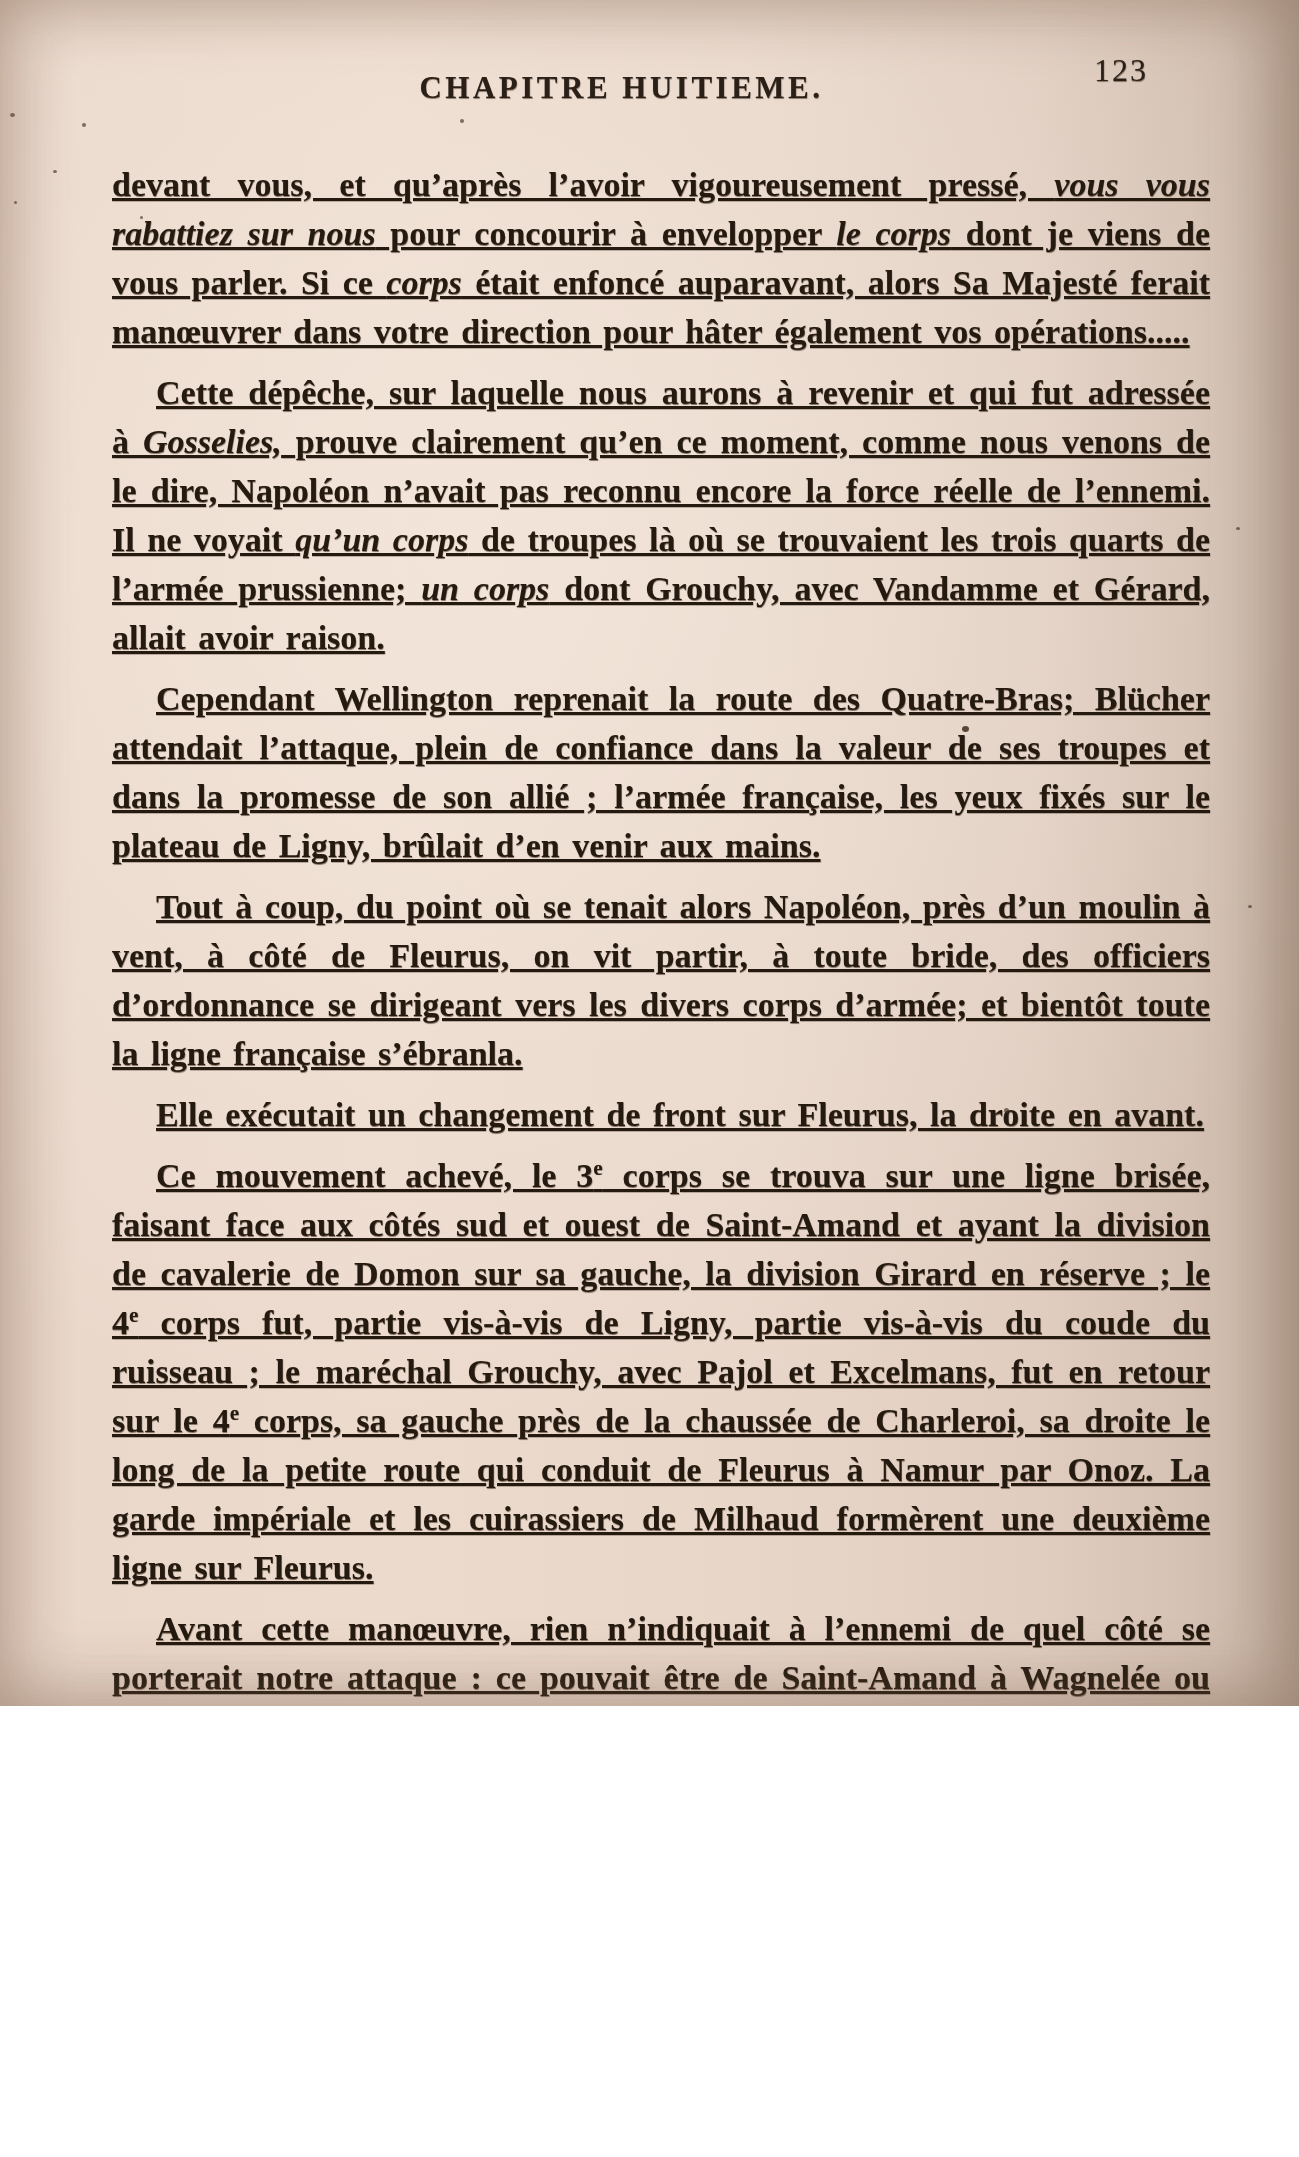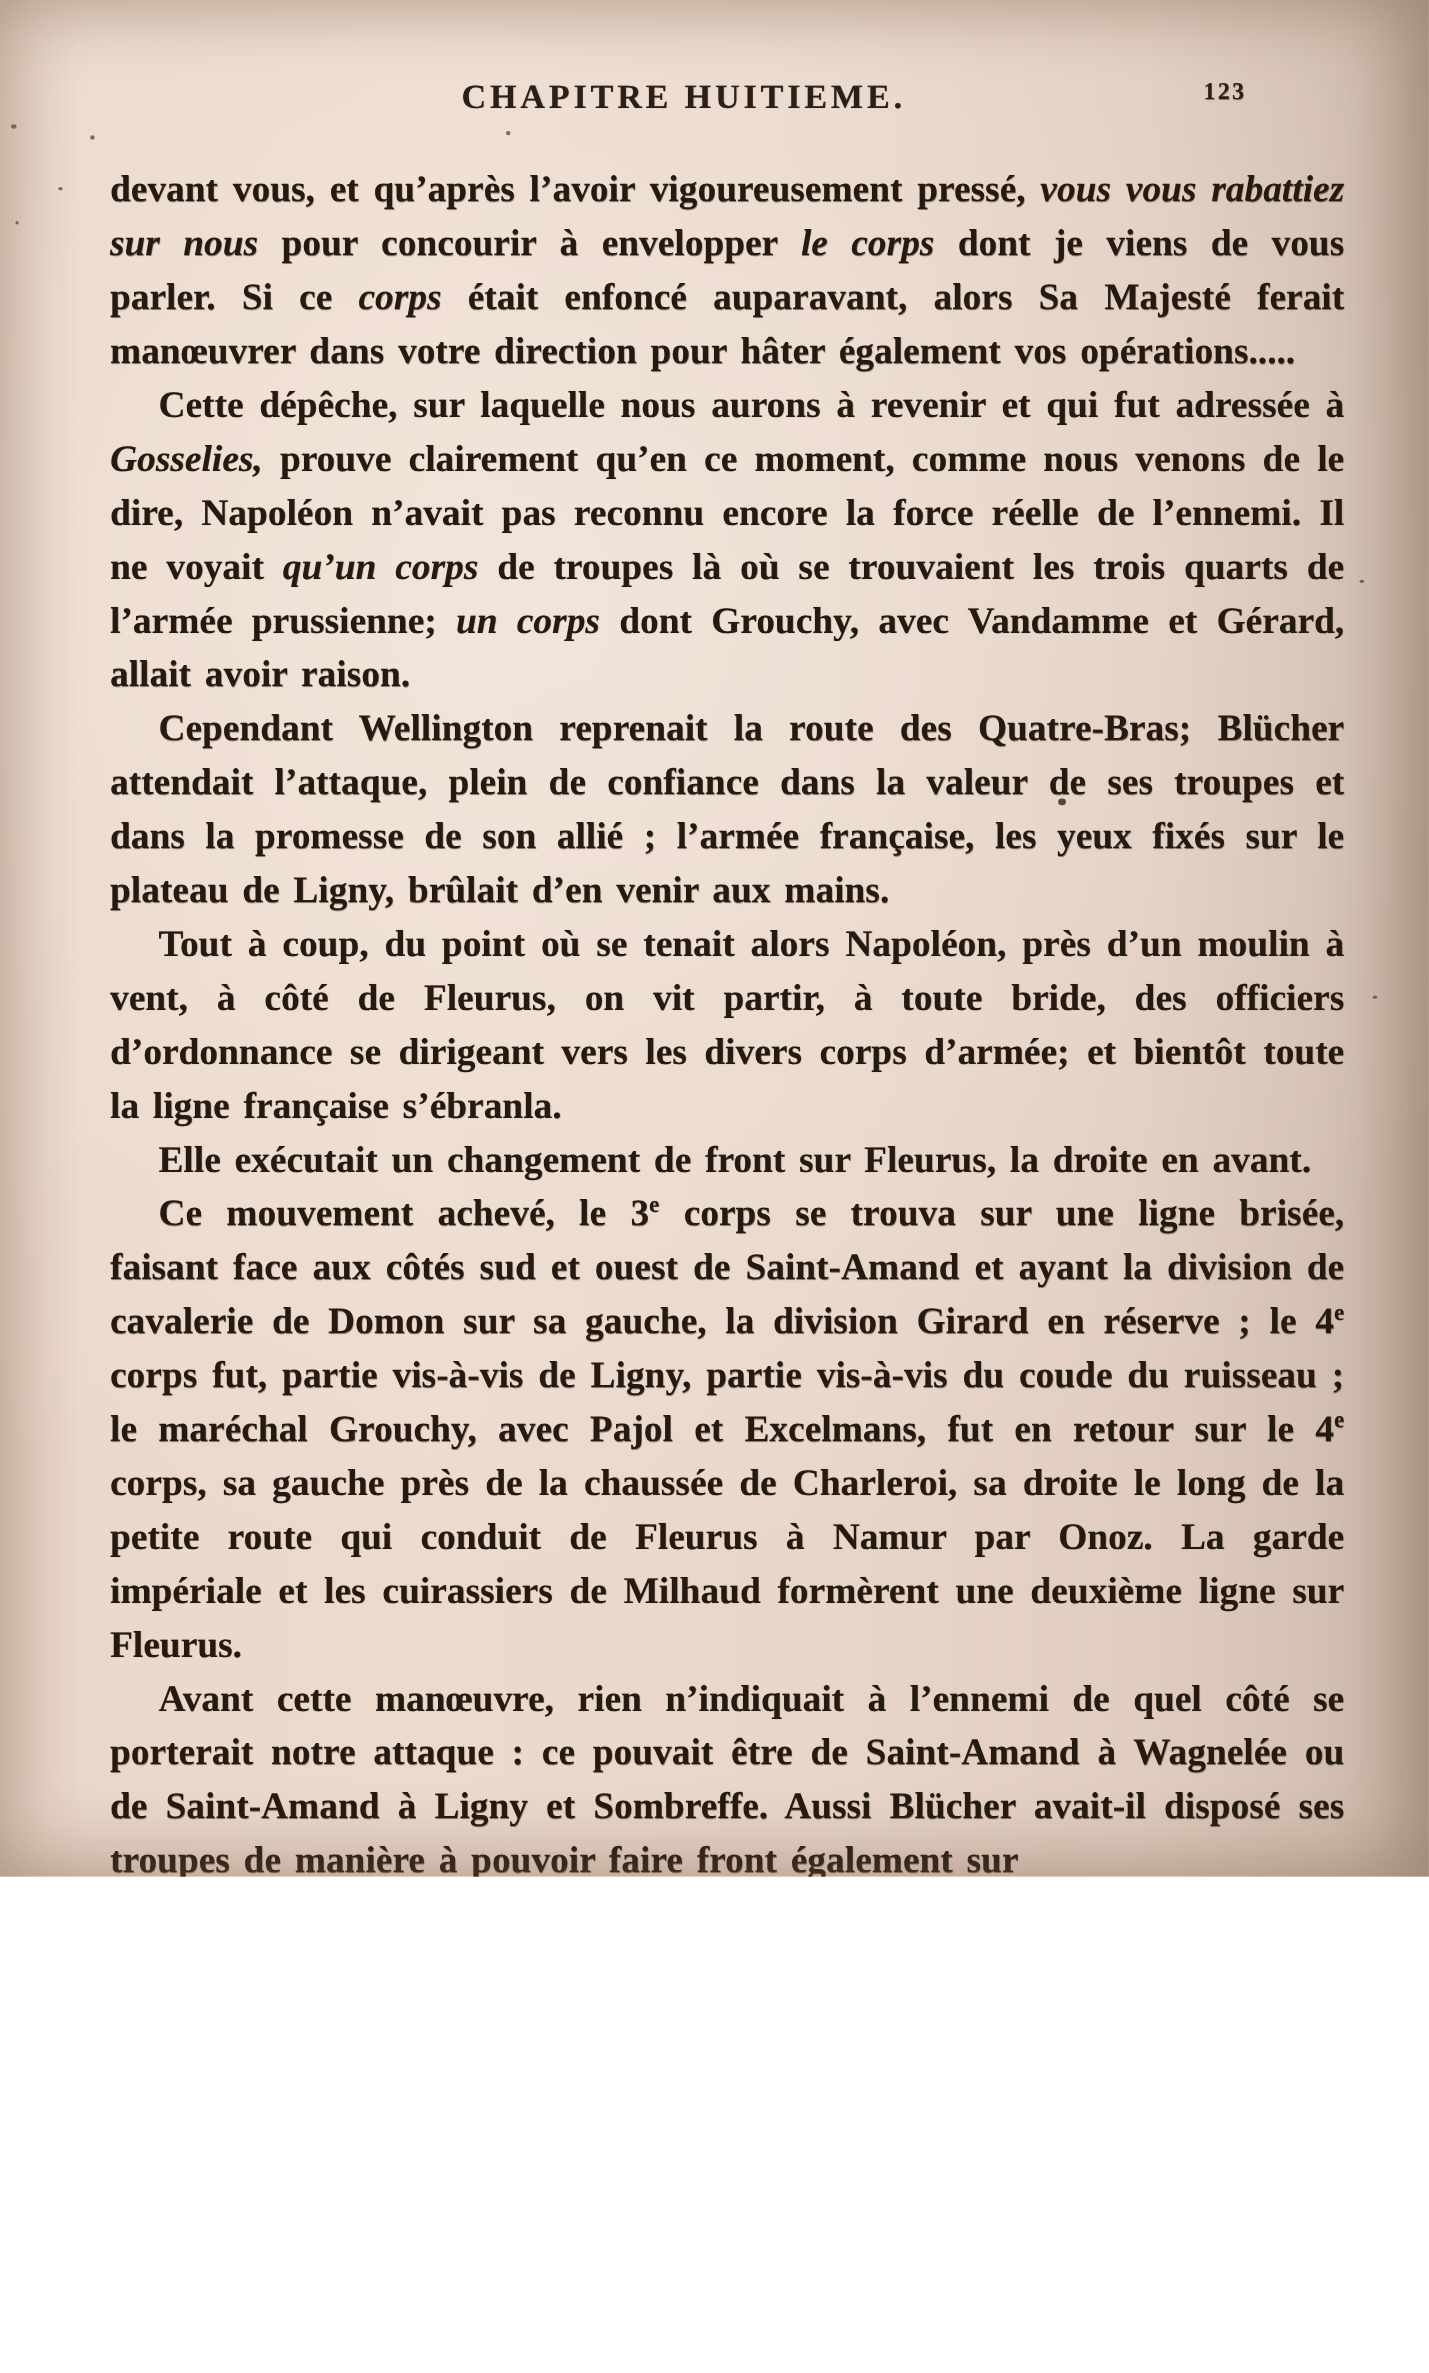--- a/index.html
+++ b/index.html
@@ -44,44 +44,45 @@
     text-align: center;
     transform: translateX(-28px);
     font-size: 31px;
     font-weight: 700;
     letter-spacing: 3.5px;
     color: #2a2017;
     text-shadow: 0.4px 0.5px 0.8px rgba(45, 28, 15, 0.5);
   }
   .page-number {
     position: absolute;
-    top: 70px;
+    top: 52px;
     left: 1094px;
-    font-size: 22px;
-    font-weight: 700;
+    font-size: 32px;
+    font-weight: 400;
     letter-spacing: 2px;
     color: #2a2017;
     text-shadow: 0.4px 0.5px 0.8px rgba(45, 28, 15, 0.5);
   }
   .body-text {
     position: absolute;
     top: 148px;
     left: 100px;
     width: 1122px;
     color: #241a10;
     font-size: 34px;
     font-weight: 700;
     line-height: 49px;
     text-align: justify;
     word-spacing: 4px;
     text-shadow: 0.4px 0.5px 0.7px rgba(45, 28, 15, 0.55);
   }
   .body-text p {
-    margin: 0;
+    margin: 12px;
     padding: 0;
+    text-decoration: underline;
   }
   .body-text p.indent {
     text-indent: 44px;
   }
   .body-text em {
     font-style: italic;
   }
   .body-text sup {
     font-size: 0.62em;
     line-height: 0;

